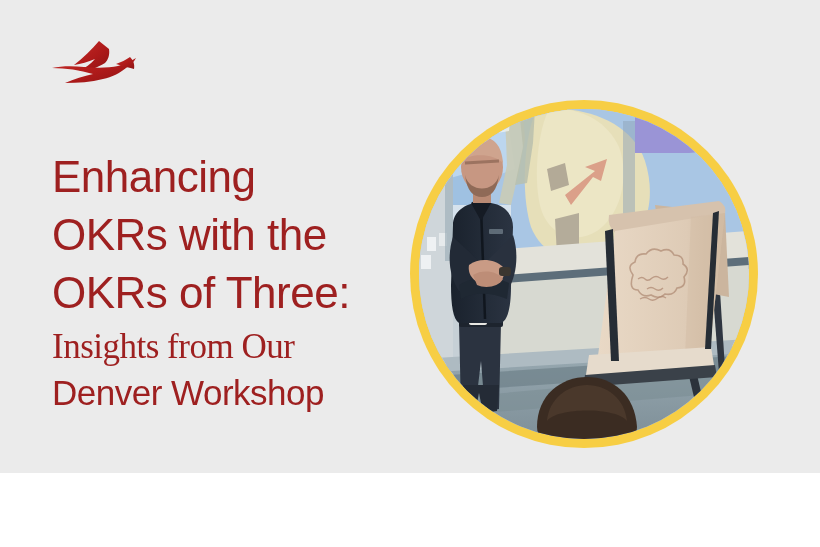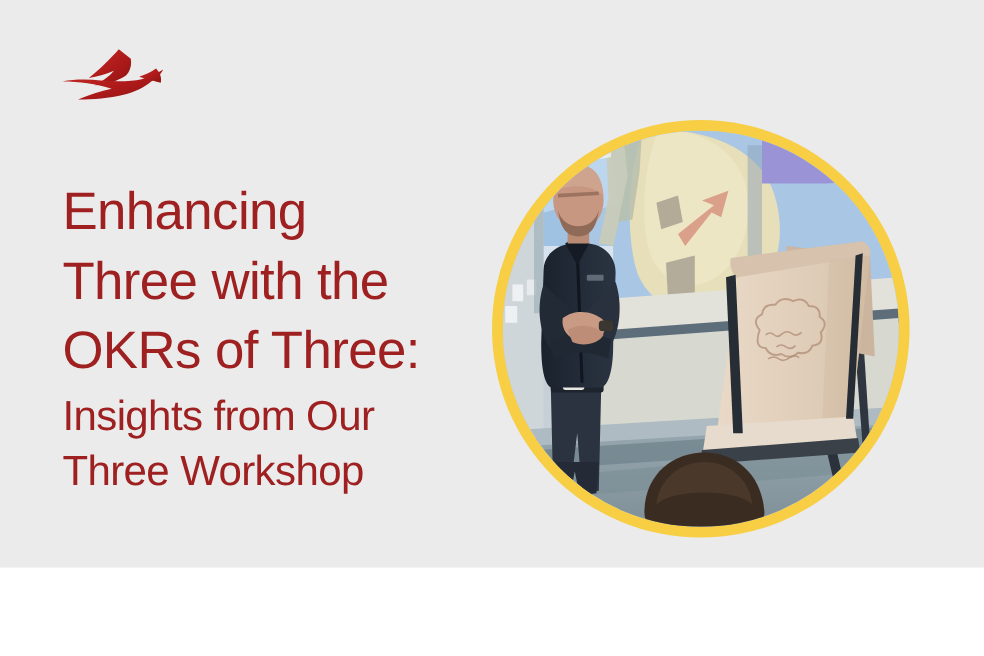--- a/index.html
+++ b/index.html
@@ -50,21 +50,21 @@
   .headline .t2,
   .headline .t3 {
     font-size: 44px;
     line-height: 58px;
   }
   .headline .s1,
   .headline .s2 {
     font-size: 35px;
     line-height: 46px;
   }
-  .headline .s1 { padding-top: 2px; }
+  .headline .s1 { padding-top: 2px; font-family: Liberation Serif, serif; }
 
   
   .photo-ring {
     position: absolute;
     left: 410px;
     top: 100px;
     width: 348px;
     height: 348px;
     border-radius: 50%;
     background: #F7CE44;
@@ -106,24 +106,24 @@
                  C59 30 46 30 34 29 C23 28 11 28 2 30 Z"></path>
 
         <path d="M66 26 C71 24 76 22 80 19 C83 22 85 26 84 31
                  C80 30 73 28 66 26 Z"></path>
       </g>
     </svg>
   </div>
 
   <div class="headline">
     <div class="line t1">Enhancing</div>
-    <div class="line t2">Three with the</div>
+    <div class="line t2">OKRs with the</div>
     <div class="line t3">OKRs of Three:</div>
     <div class="line s1">Insights from Our</div>
-    <div class="line s2">Three Workshop</div>
+    <div class="line s2">Denver Workshop</div>
   </div>
 
   <div class="photo-ring">
     <div class="photo-clip">
       <svg viewBox="0 0 330 330" preserveAspectRatio="xMidYMid slice" xmlns="http://www.w3.org/2000/svg" aria-hidden="true">
         <defs>
           <linearGradient id="floorg" x1="0" y1="0" x2="0" y2="1">
             <stop offset="0%" stop-color="#9aabb3"></stop>
             <stop offset="100%" stop-color="#7e8f98"></stop>
           </linearGradient>

